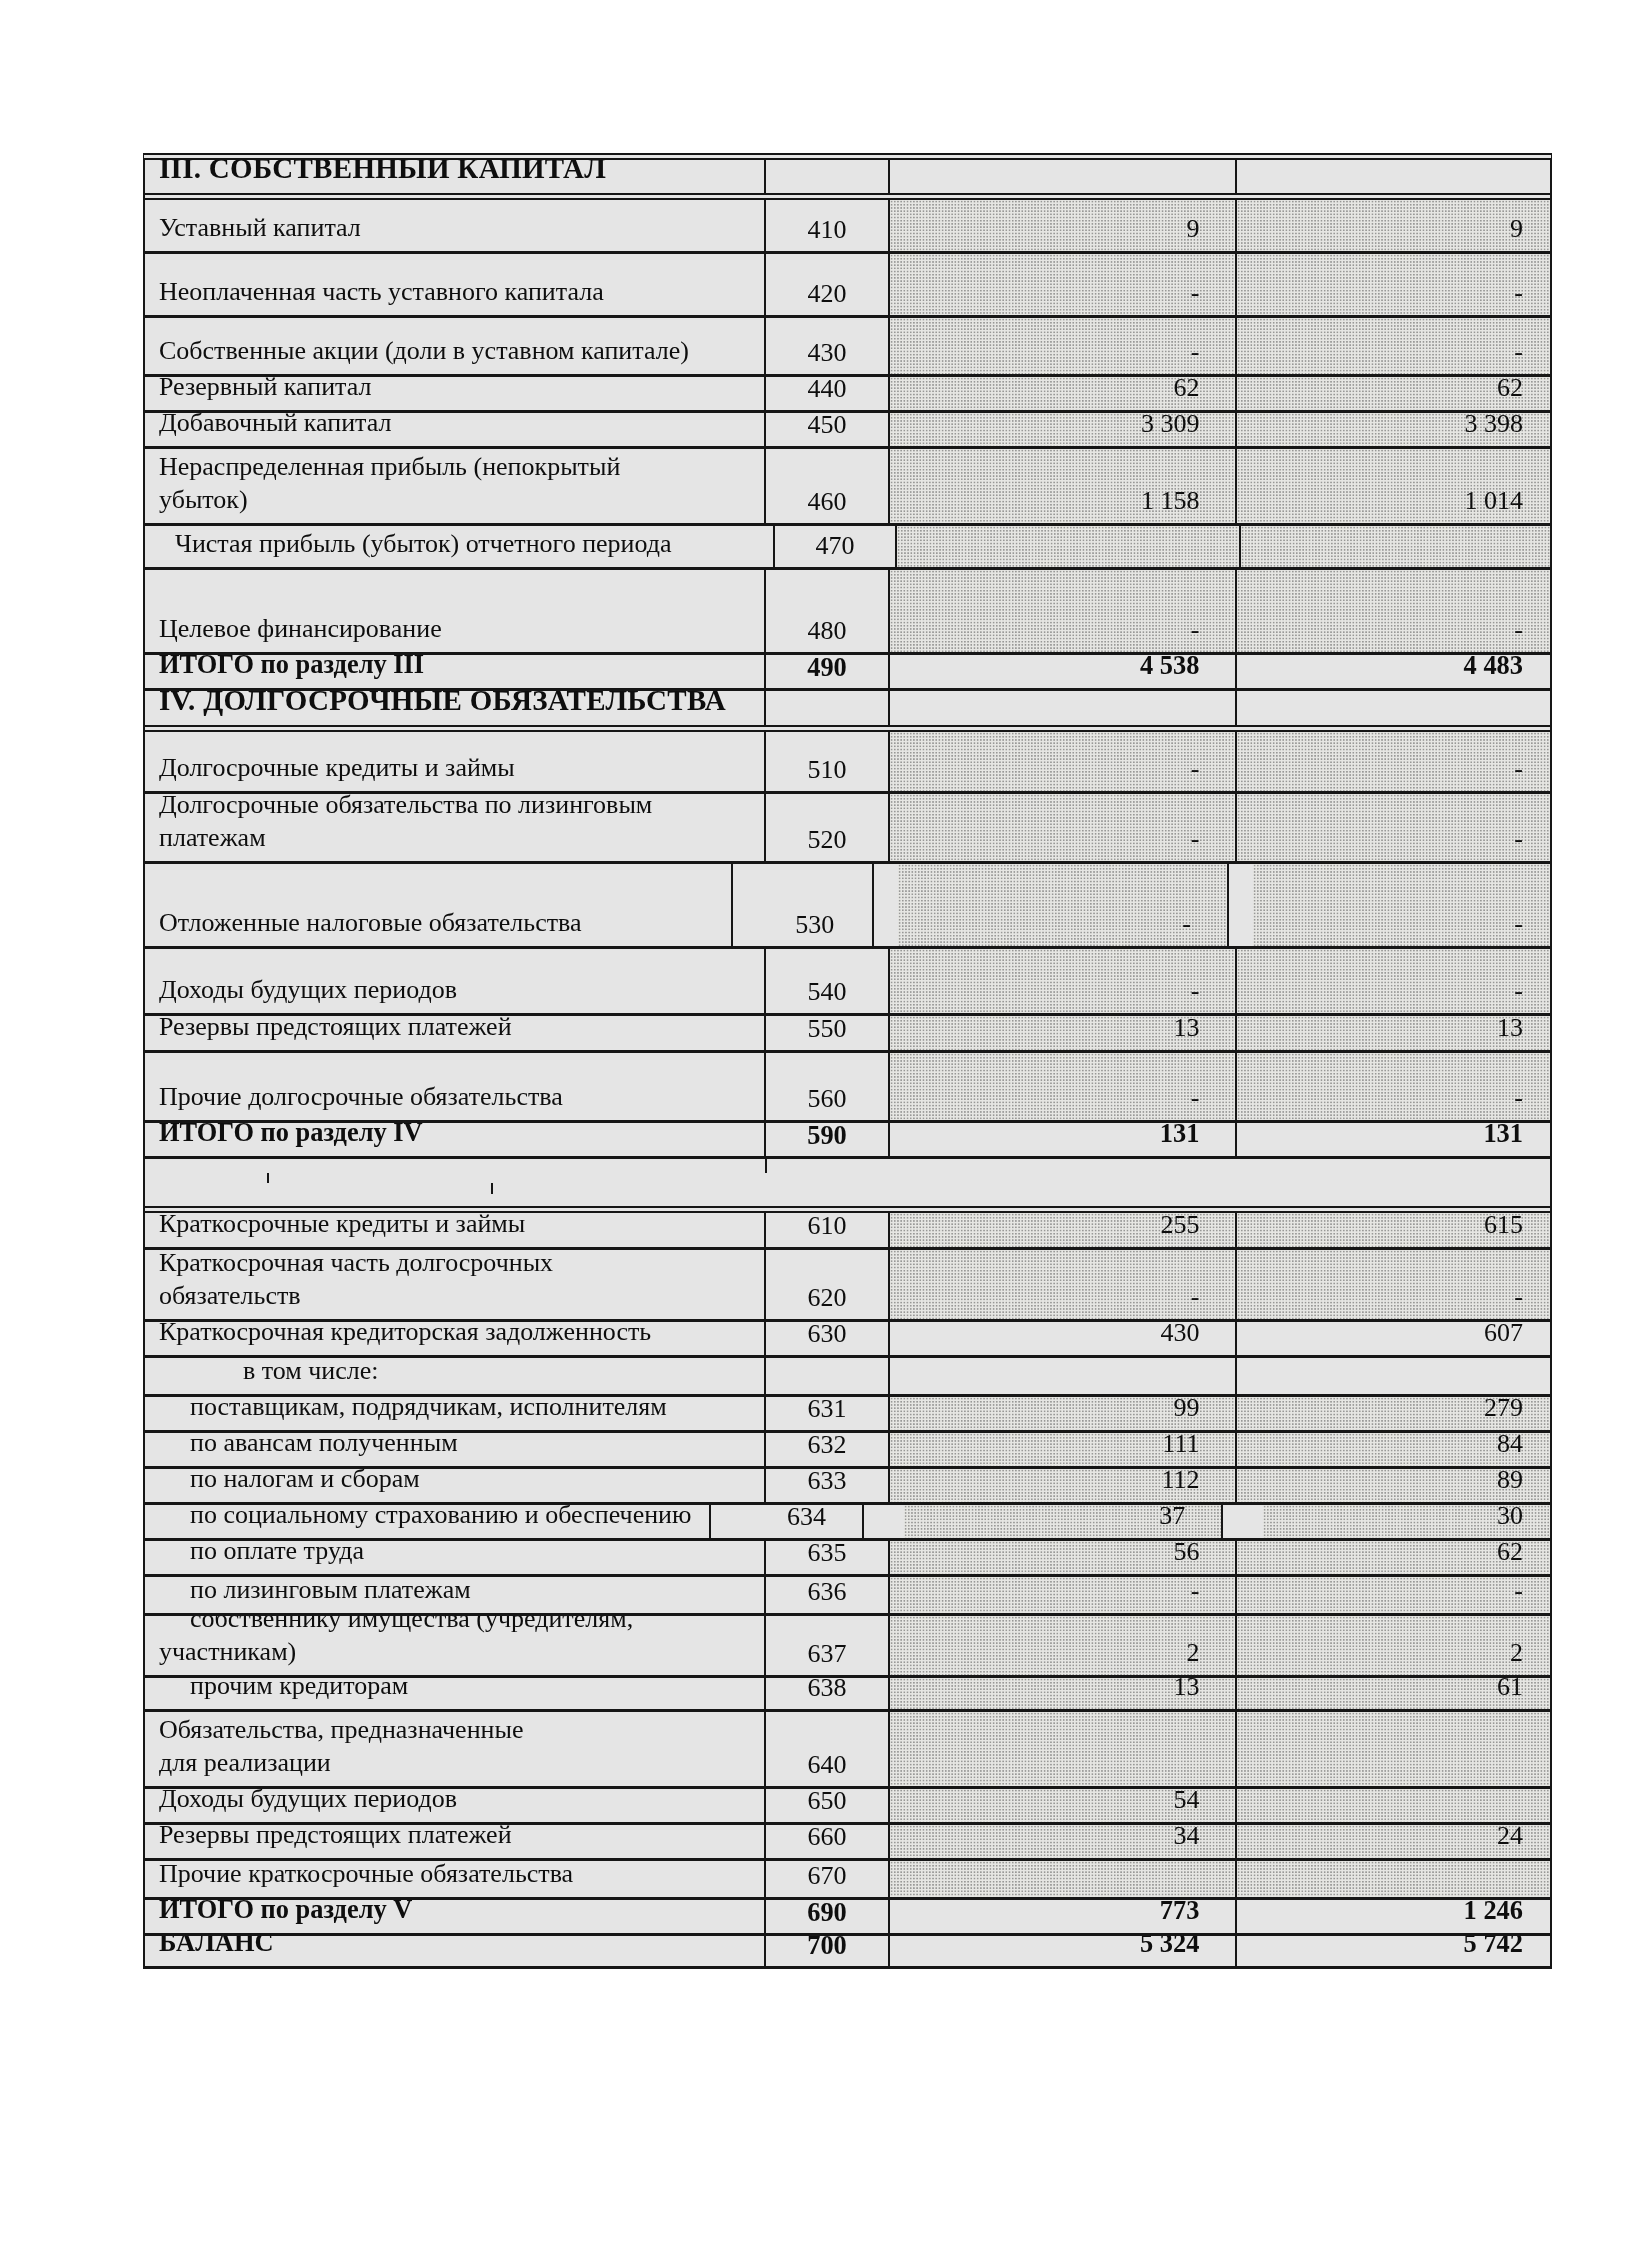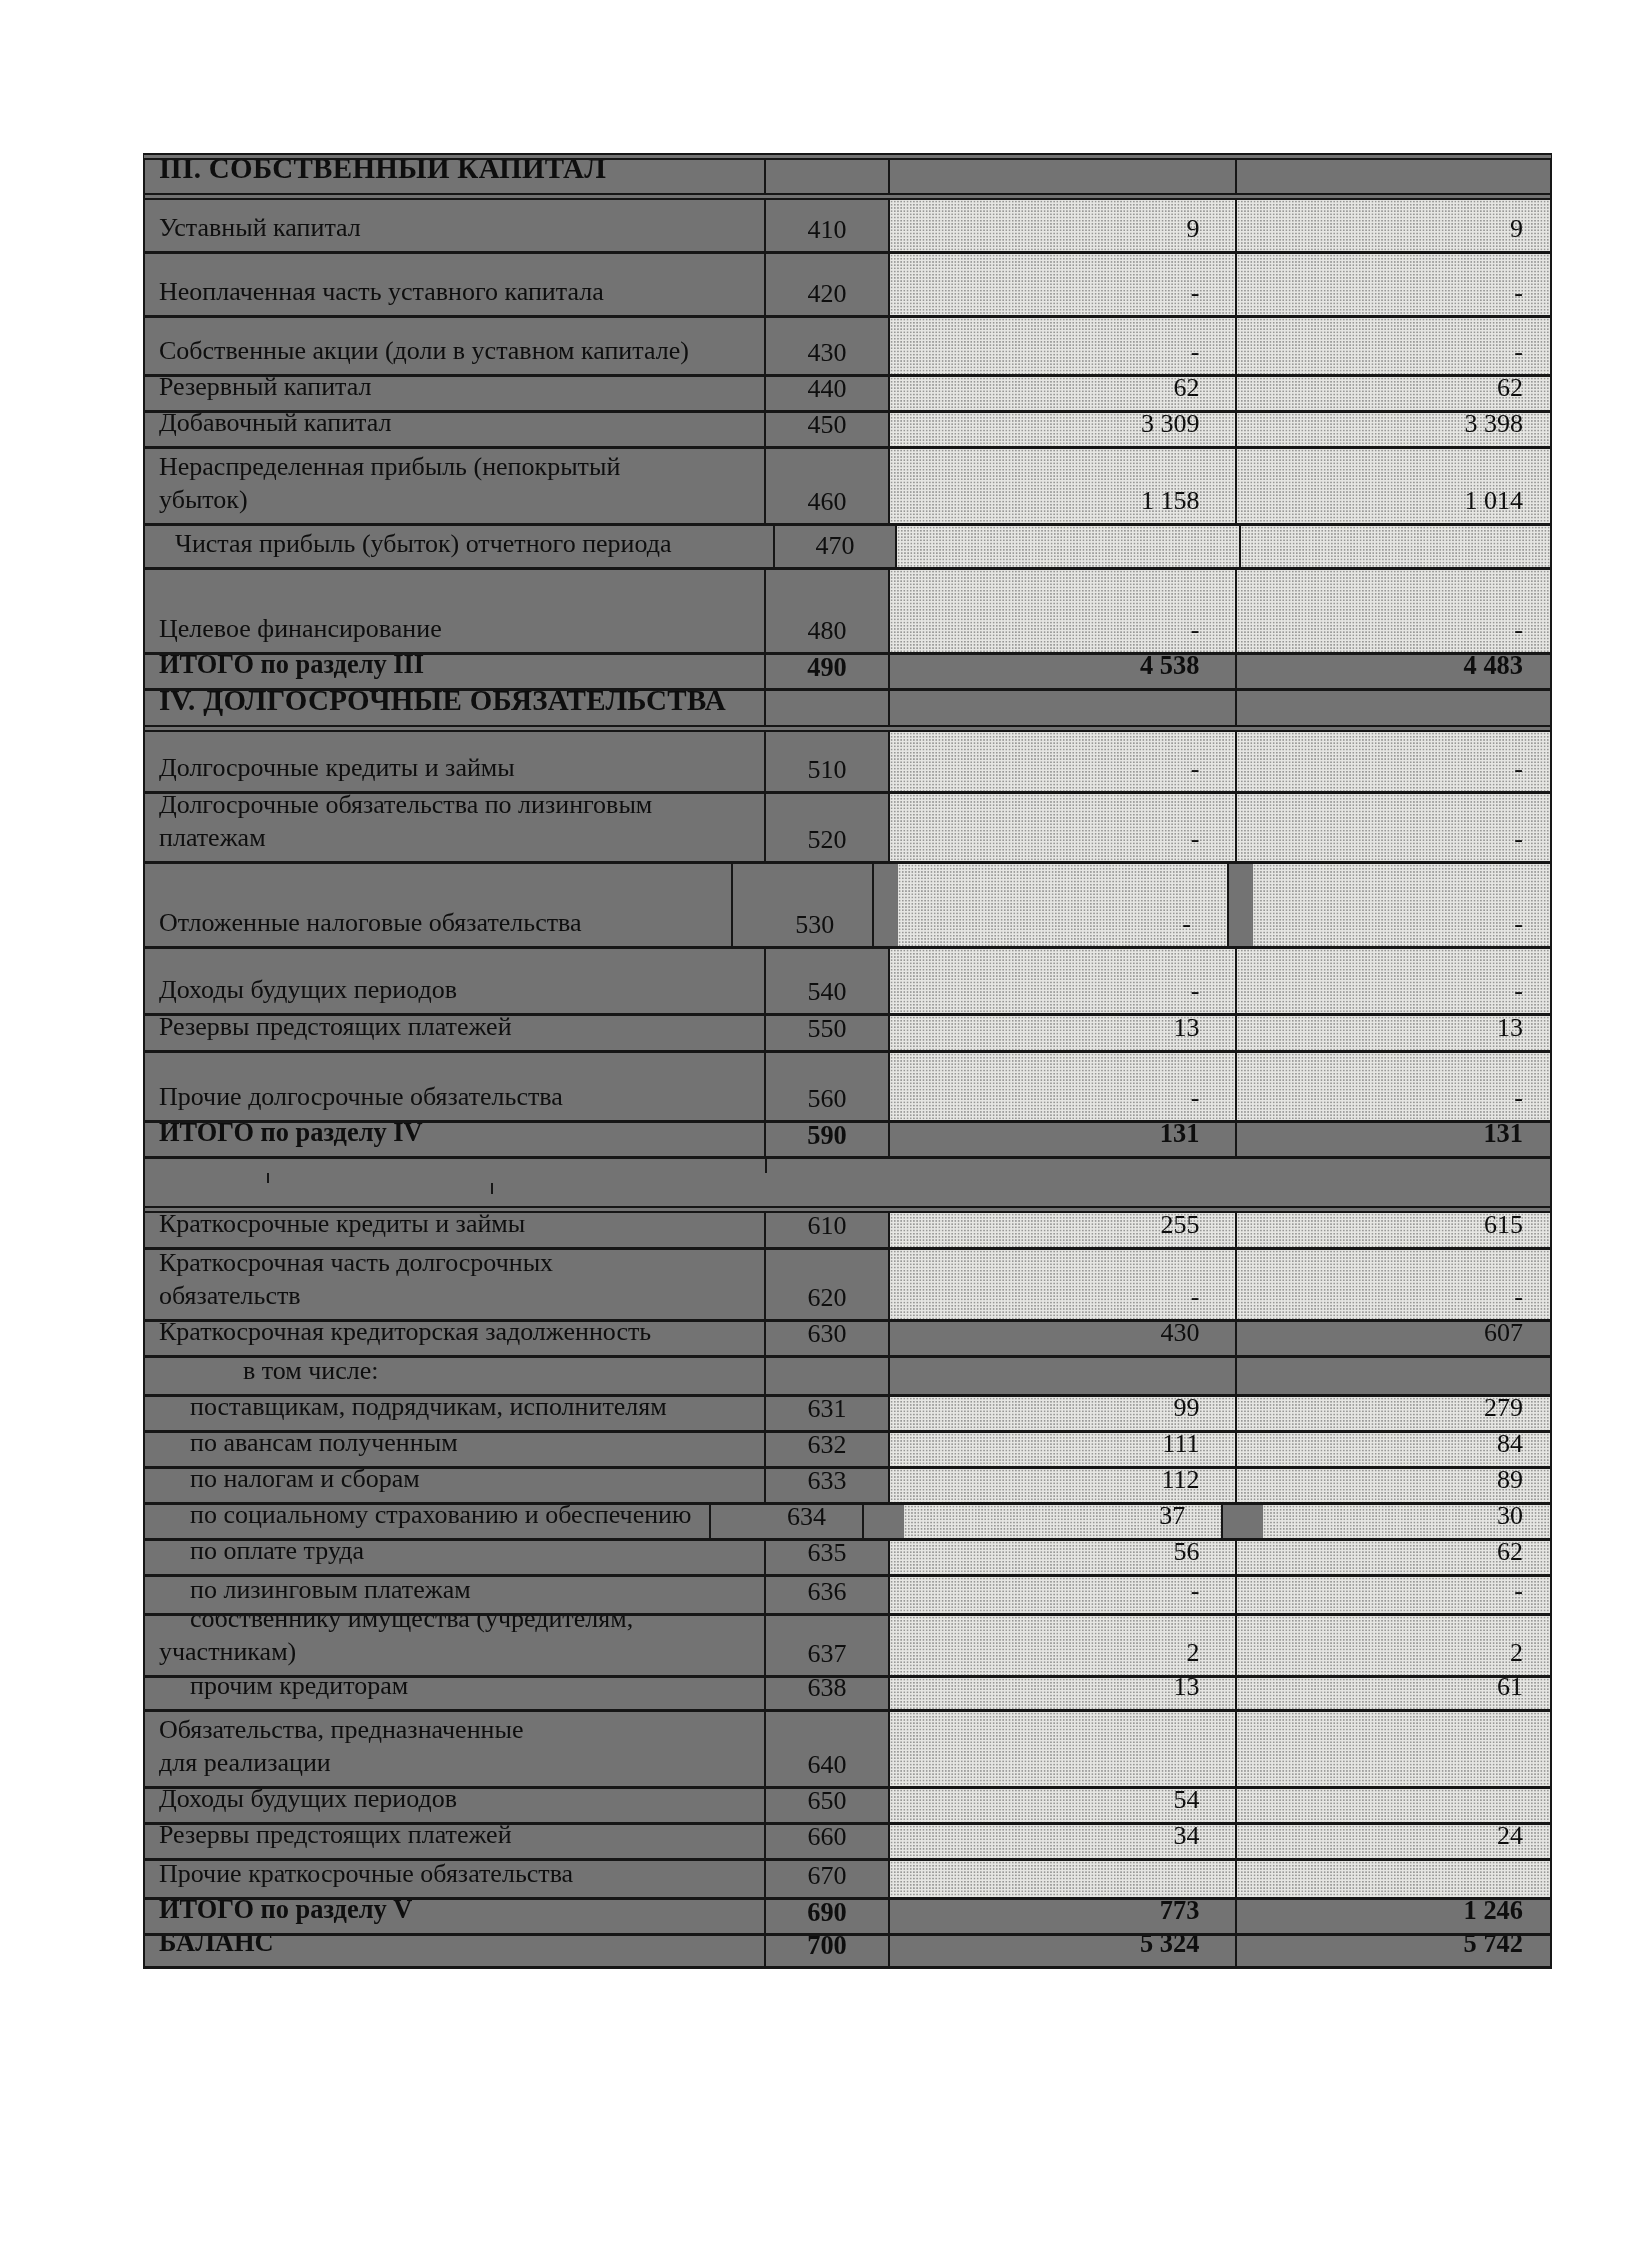--- a/index.html
+++ b/index.html
@@ -14,21 +14,21 @@
   }
   .sheet-table{
     position:absolute;
     left:143px;top:153px;
     width:1409px;
     border-left:2.6px solid #161616;
     border-right:2.6px solid #161616;
     border-top:7px double #161616;
     border-bottom:3.2px solid #161616;
     box-sizing:border-box;
-    background:#737373;
+    background:#e5e5e5;
   }
   .t-row{
     display:flex;
     border-bottom:3.2px solid #161616;
     box-sizing:border-box;
   }
   .t-row:last-child{border-bottom:none;}
   .t-row.section{border-bottom:7px double #161616;}
   .c{
     display:flex;

